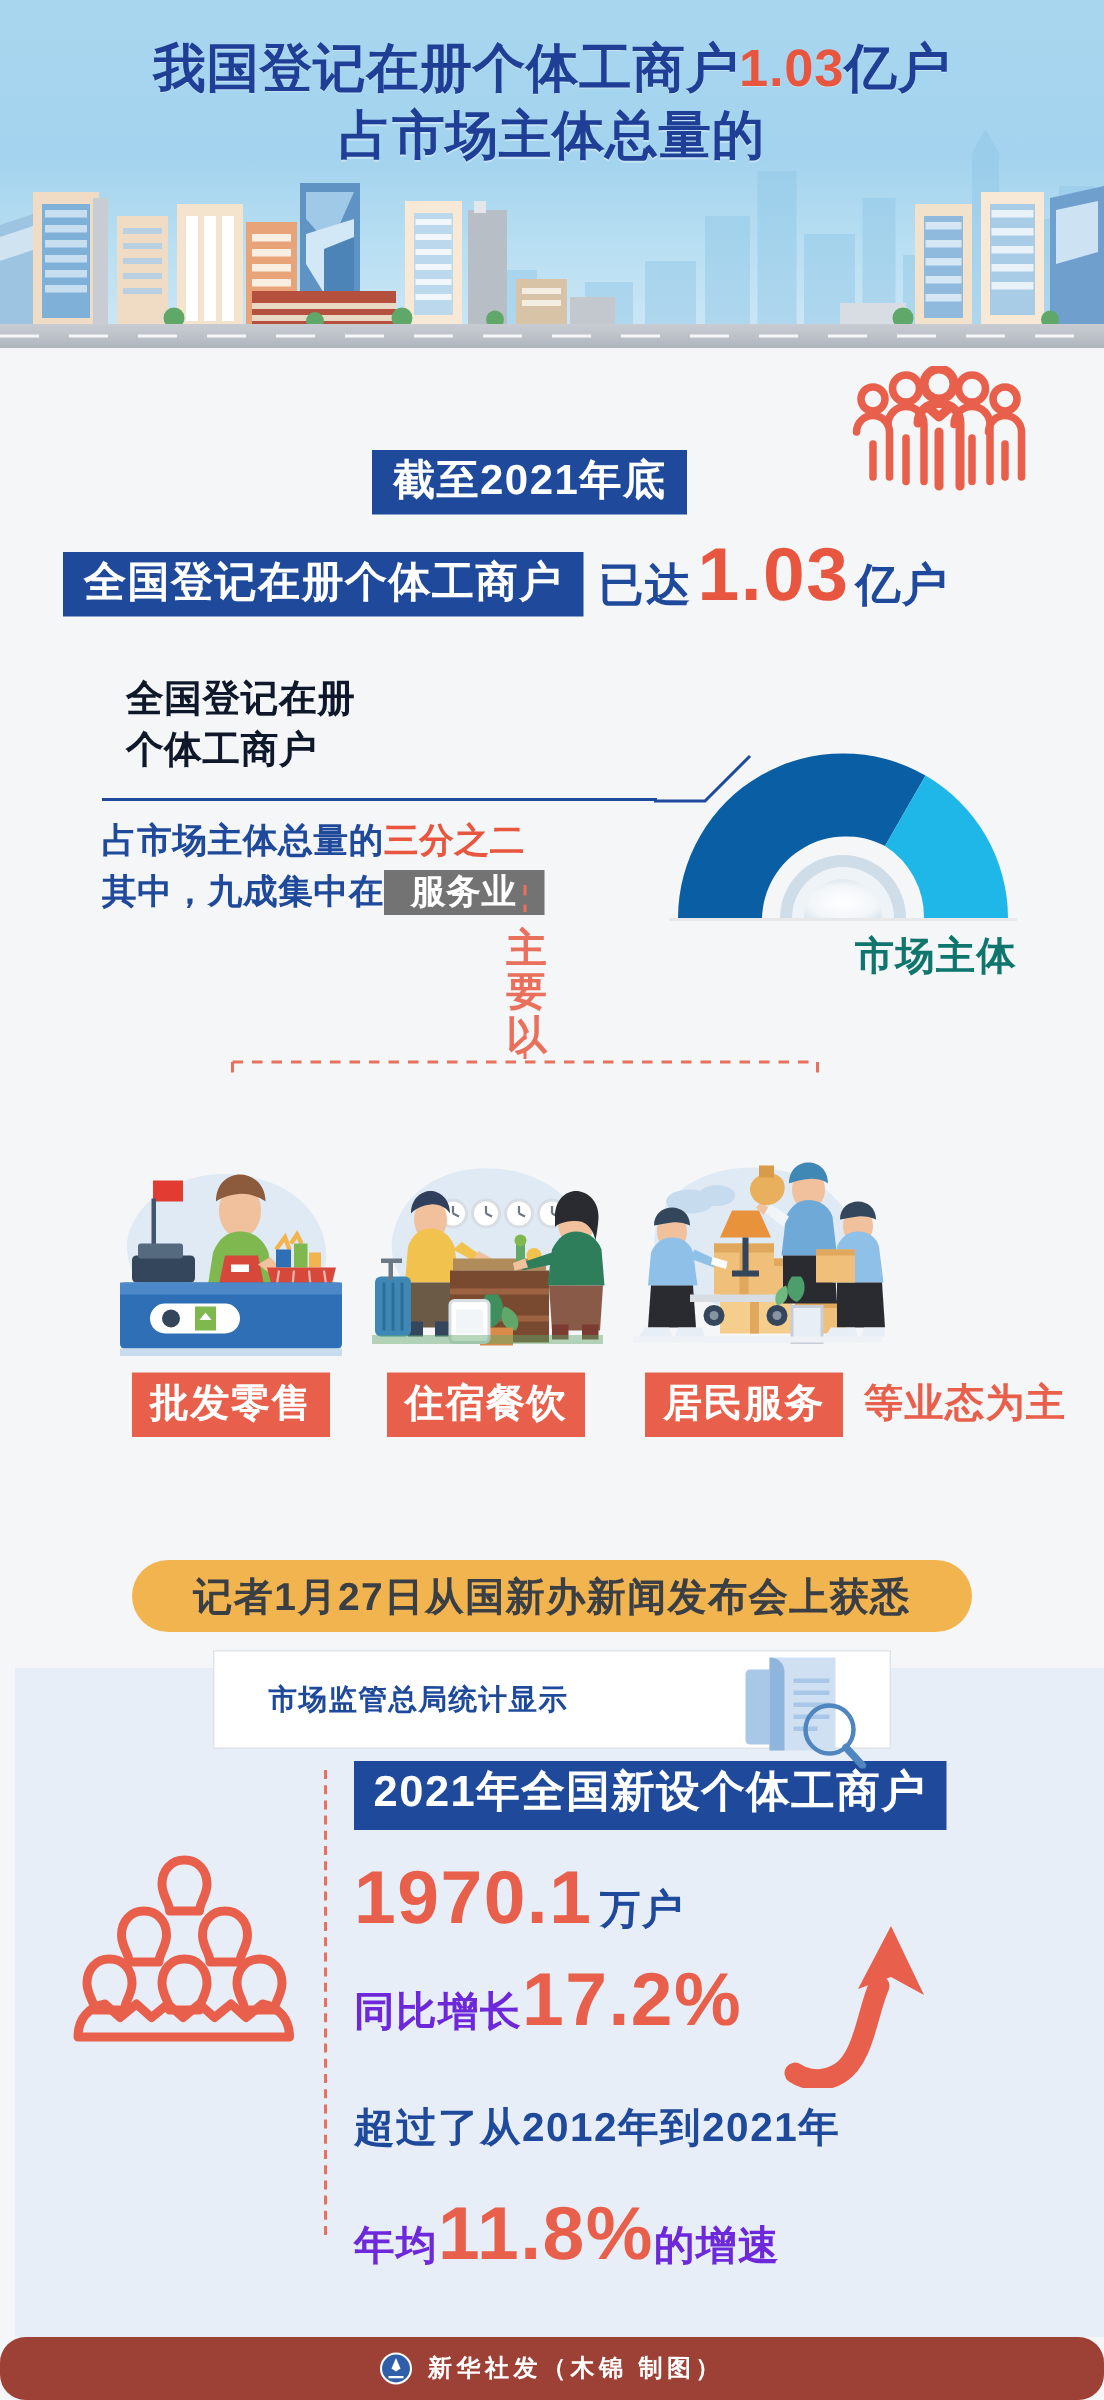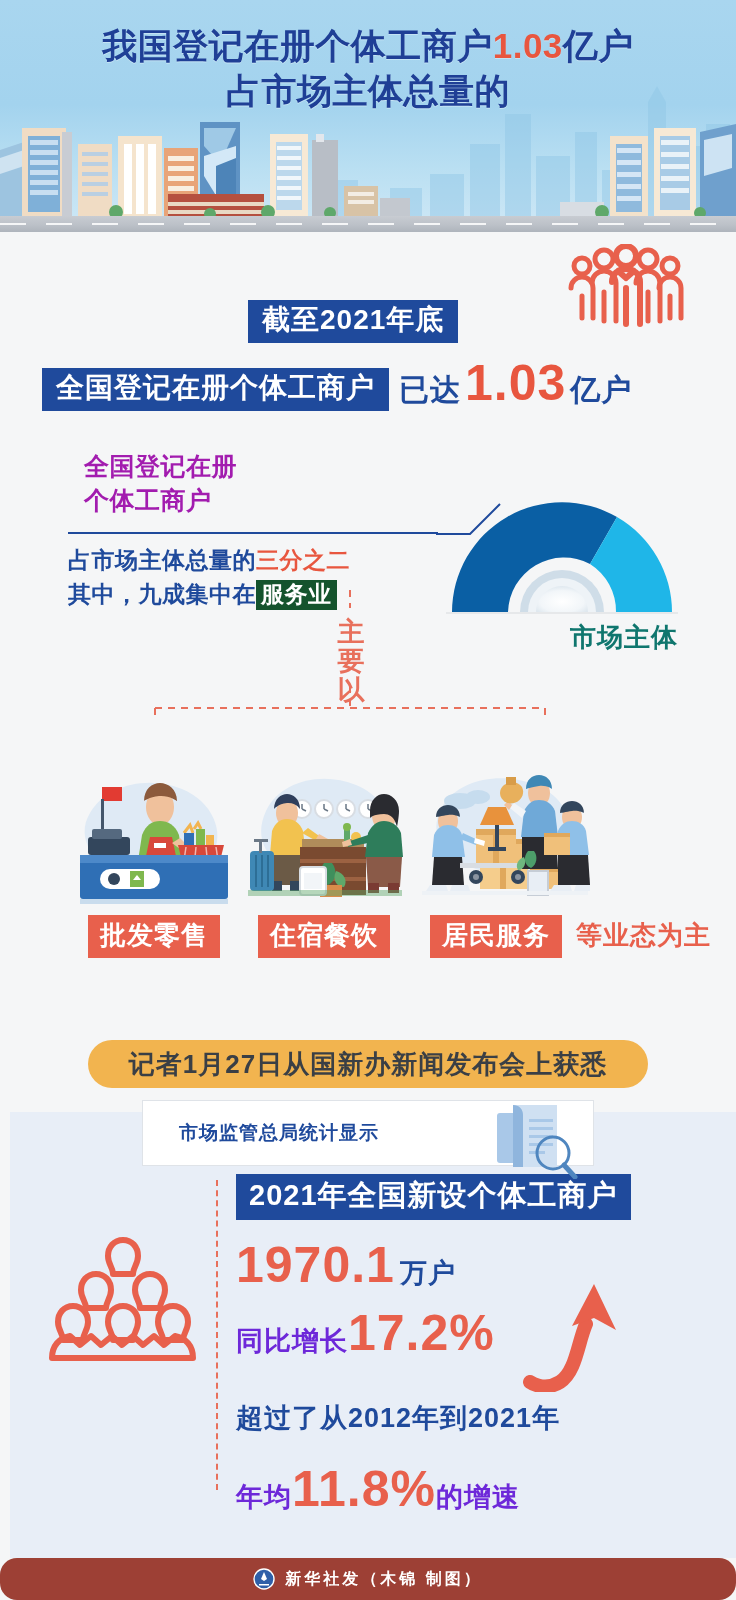--- a/index.html
+++ b/index.html
@@ -48,27 +48,27 @@
   .row-b .after{ display:flex; align-items:baseline; margin-left:10px; }
   .zhida{ font-size:30px; font-weight:bold; color:#1f4a9c; letter-spacing:1px; }
   .bignum{ font-size:50px; font-weight:bold; color:#e8563f; line-height:.95; letter-spacing:1px; margin:0 4px; }
   .unit-yi{ font-size:30px; font-weight:bold; color:#1f4a9c; letter-spacing:1px; }
   .people5{ position:absolute; left:566px; top:12px; }
 
   
   .sec-mid{ position:absolute; left:0; top:432px; width:736px; height:250px; }
   .mid-label{
     position:absolute; left:84px; top:18px; font-size:25px; font-weight:bold;
-    color:#a21caf; line-height:1.34; letter-spacing:.5px;
+    color:#0f172a; line-height:1.34; letter-spacing:.5px;
   }
   .rule-line{ position:absolute; left:68px; top:100px; width:370px; height:2px; background:#1f4a9c; }
   .rule-el{ position:absolute; left:436px; top:62px; }
   .mid-stats{ position:absolute; left:68px; top:112px; font-size:23px; color:#1f4a9c; font-weight:bold; line-height:1.46; letter-spacing:.5px; }
   .mid-stats .red{ color:#e8563f; }
-  .chip-red{ background:#14532d; color:#fff; padding:1px 5px 3px; }
+  .chip-red{ background:#737373; color:#fff; padding:1px 18px 3px; }
   .donut{ position:absolute; left:446px; top:58px; }
   .donut-cap{ position:absolute; left:446px; top:188px; width:232px; text-align:right;
     font-size:26px; font-weight:bold; color:#0f766e; letter-spacing:1px; }
 
   
   .vert-label{
     position:absolute; left:334px; top:618px; width:34px;
     font-size:27px; font-weight:bold; color:#e8705c; line-height:1.08; text-align:center; letter-spacing:0;
   }
   .vert-label span{ display:block; }

